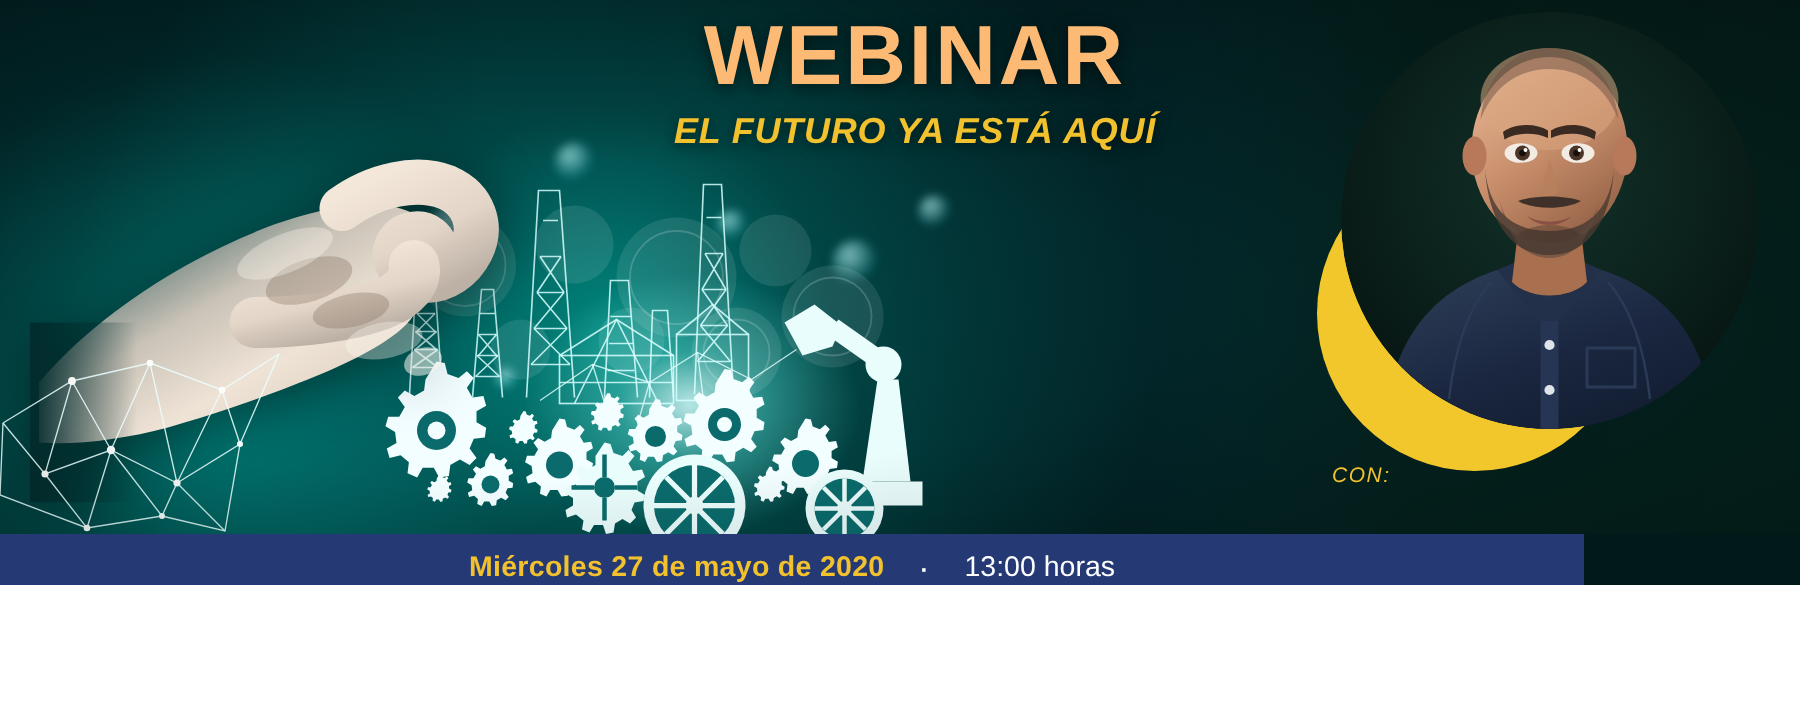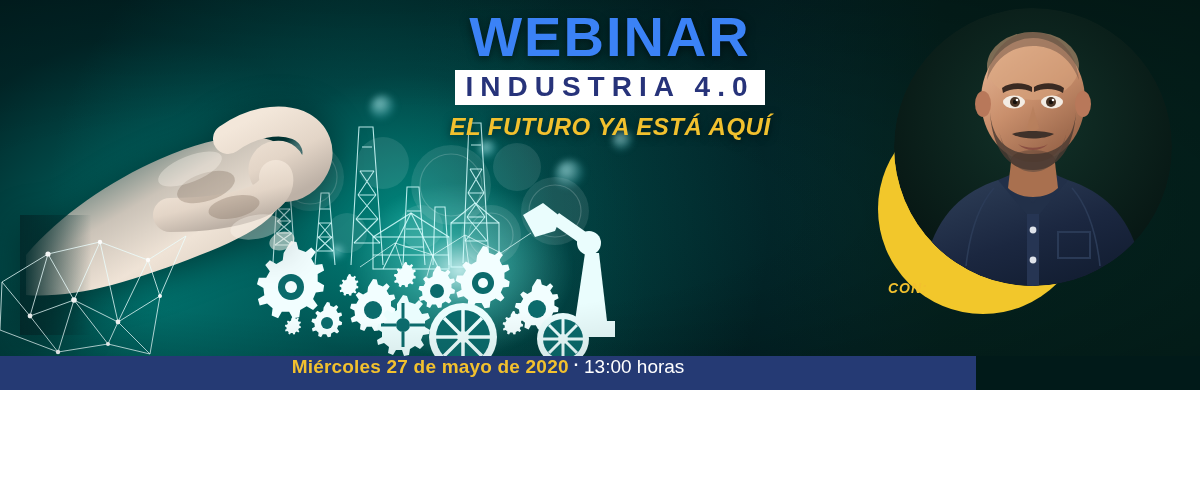--- a/index.html
+++ b/index.html
@@ -49,21 +49,21 @@
 
   
   .net { position:absolute; left:0px; top:230px; width:200px; height:125px; opacity:.95; }
 
   
   .industry { position:absolute; left:255px; top:115px; width:360px; height:245px; }
 
   
   .title-block { position:absolute; left:430px; top:8px; width:360px; text-align:center; z-index:6; }
   .t-webinar {
-    font-size:56px; line-height:58px; font-weight:bold; color:#3b82f6;
+    font-size:56px; line-height:58px; font-weight:bold; color:#fdba74;
     letter-spacing:2px; font-family:"Liberation Sans", sans-serif;
     text-shadow:0 2px 10px rgba(0,0,0,.55);
   }
   .t-industria-band {
     display:inline-block; background:#fff; padding:2px 10px 3px; margin-top:4px;
   }
   .t-industria {
     font-size:28px; line-height:30px; font-weight:bold; color:#27337a;
     letter-spacing:7px;
   }
@@ -76,33 +76,33 @@
   .speaker { position:absolute; right:0; top:0; width:340px; height:356px; z-index:5; }
   .yellow-circle {
     position:absolute; left:18px; top:104px; width:210px; height:210px;
     border-radius:50%; background:#f2c72b;
   }
   .photo-circle {
     position:absolute; left:34px; top:8px; width:278px; height:278px;
     border-radius:50%; overflow:hidden;
   }
   .con-label {
-    position:absolute; left:28px; top:280px;
-    font-size:14px; font-weight:bold; font-style:italic; color:#f2c12e; letter-spacing:1px;
+    position:absolute; left:28px; top:308px;
+    font-size:14px; font-weight:normal; font-style:italic; color:#f2c12e; letter-spacing:1px;
   }
   .speaker-name {
     position:absolute; left:28px; top:308px;
     font-size:30px; line-height:34px; font-weight:bold; font-style:italic; color:#fff;
     letter-spacing:.3px; text-shadow:0 2px 6px rgba(0,0,0,.4);
   }
 
   
   .date-bar {
-    position:absolute; left:0; top:356px; width:976px; height:34px;
-    background:#253a74; display:flex; align-items:flex-start; justify-content:center;
+    position:absolute; left:0; top:356px; width:1056px; height:34px;
+    background:#253a74; display:flex; align-items:flex-end; justify-content:center;gap:19px;
   }
   .date-text { font-size:19px; font-weight:bold; color:#f2c12e; letter-spacing:.2px; }
   .date-sep  { color:#fff; font-weight:bold; margin:0 5px; }
   .time-text { font-size:19px; font-weight:normal; color:#fff; }
 
   
   .logo-bar {
     position:absolute; left:0; top:390px; width:1200px; height:94px;
     background:#fff;
   }
@@ -357,23 +357,20 @@
           <circle cx="160" cy="66" r="2"></circle>
         </g>
       </svg>
     </div>
 
     <div class="hero-vign"></div>
   </div>
 
   <div class="title-block">
     <div class="t-webinar">WEBINAR</div>
-    <div class="t-industria-band">
-      <span class="t-industria">INDUSTRIA 4.0</span>
-    </div>
     <div class="t-futuro">EL FUTURO YA ESTÁ AQUÍ</div>
   </div>
 
   <div class="speaker">
     <div class="yellow-circle"></div>
 
     <div class="photo-circle">
       <svg width="278" height="278" viewBox="0 0 278 278">
         <defs>
           <radialGradient id="bgph" cx="50%" cy="40%" r="72%">

